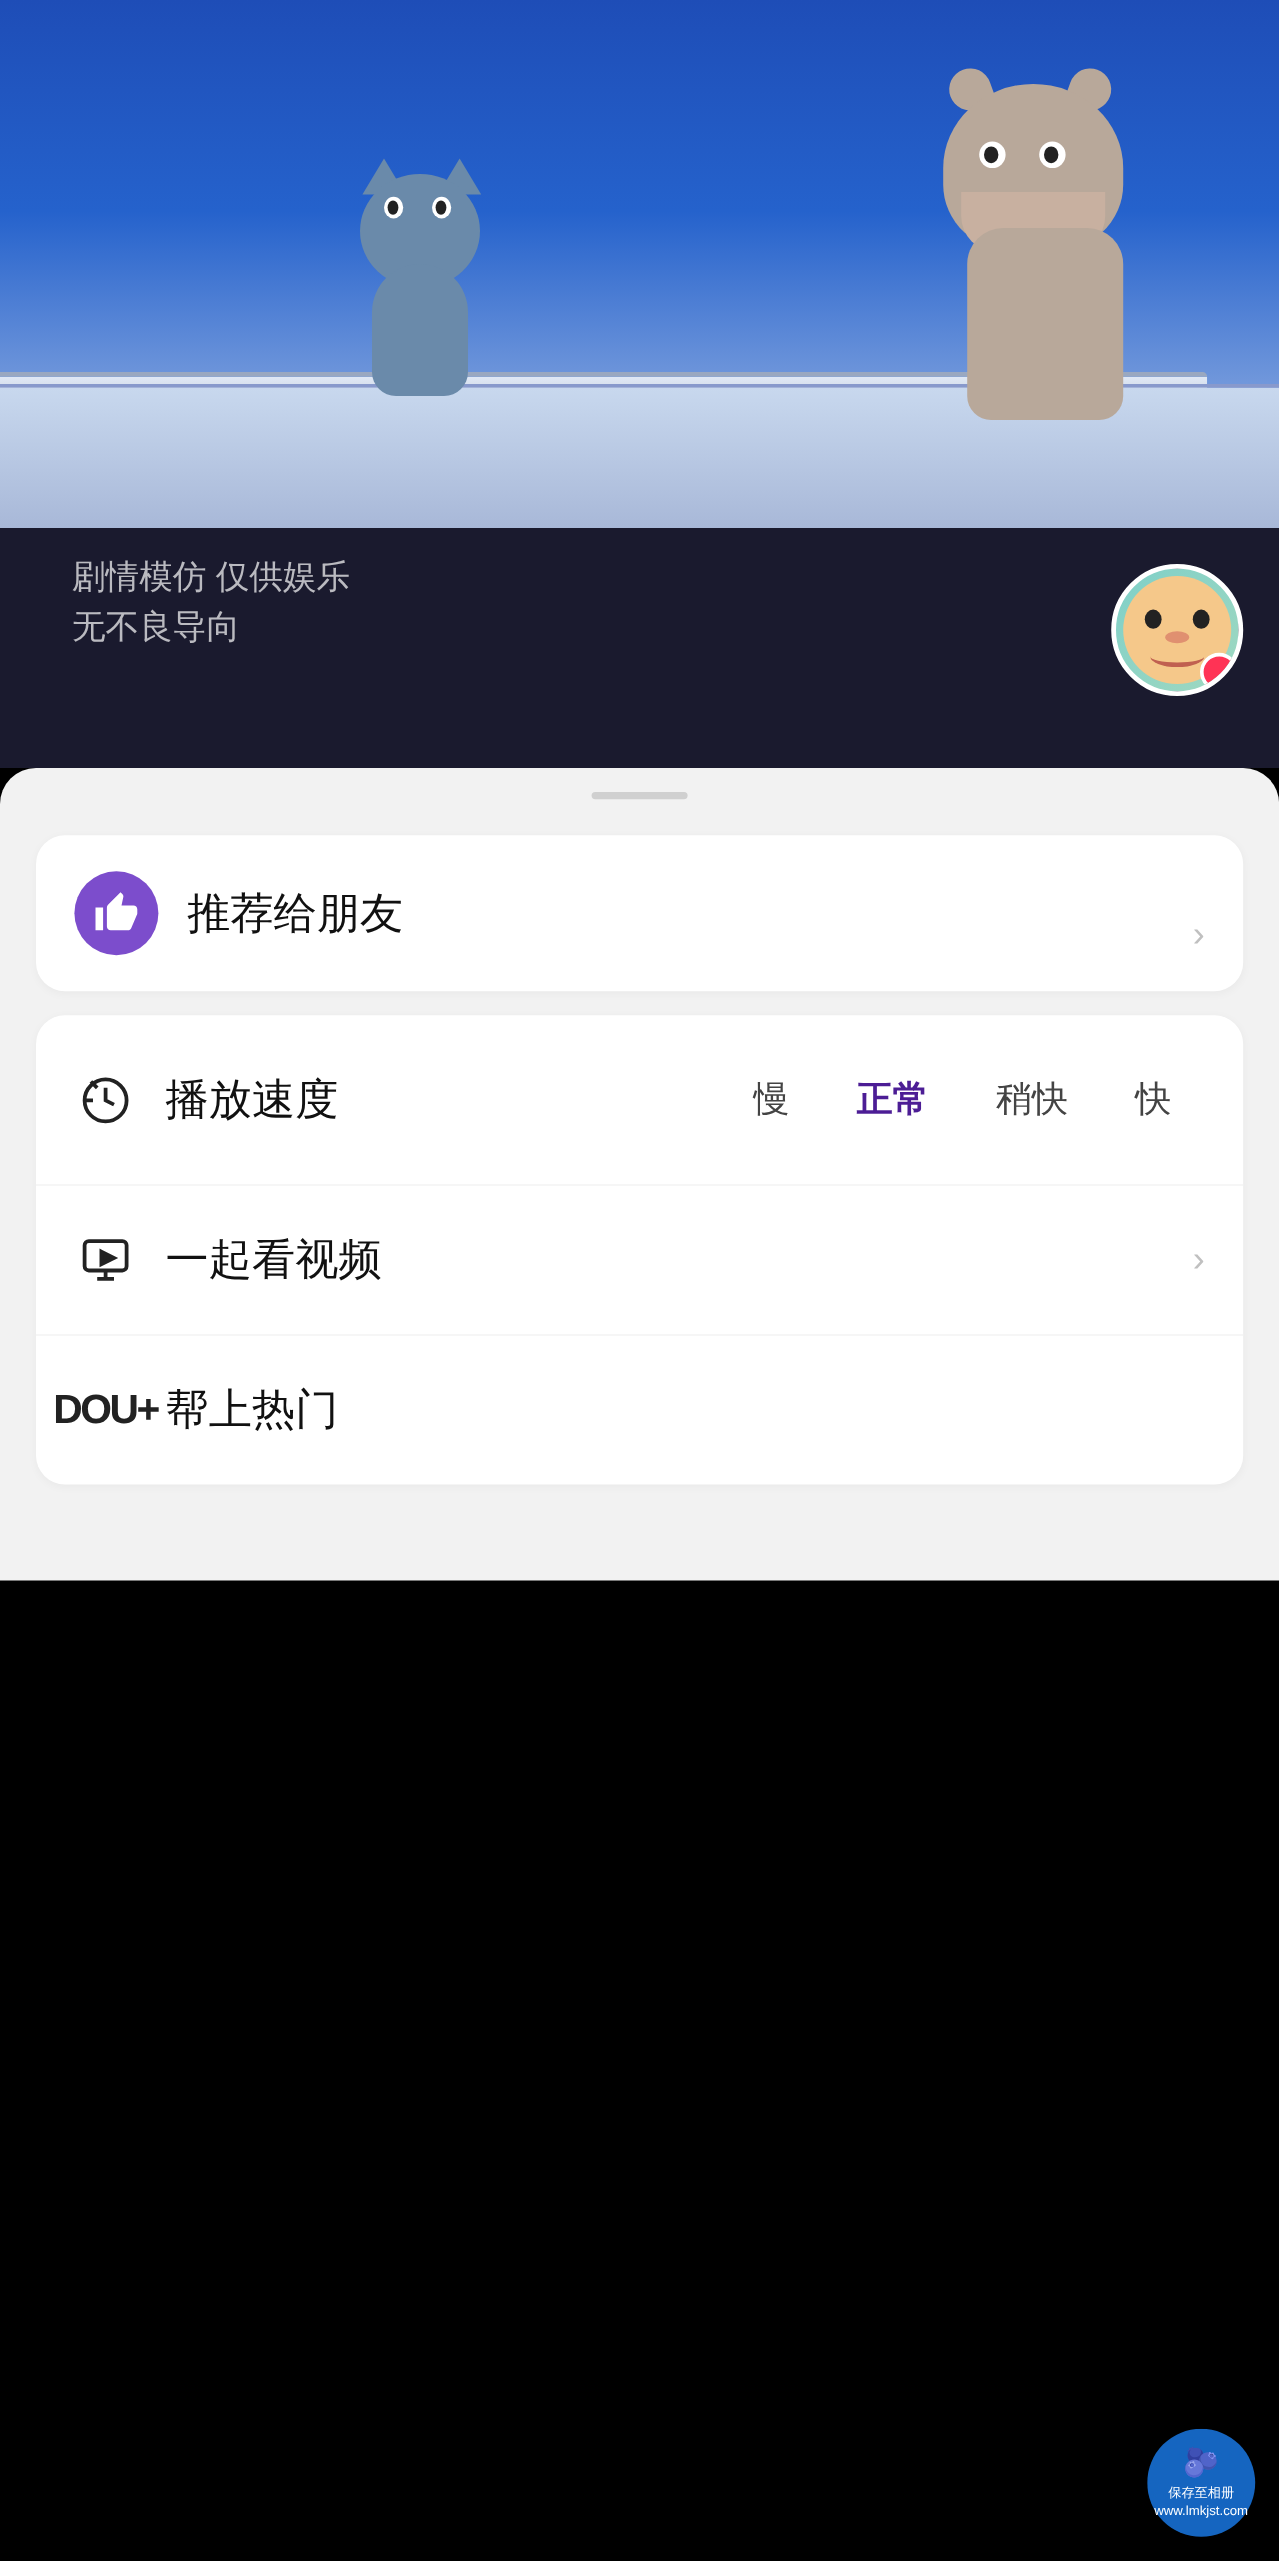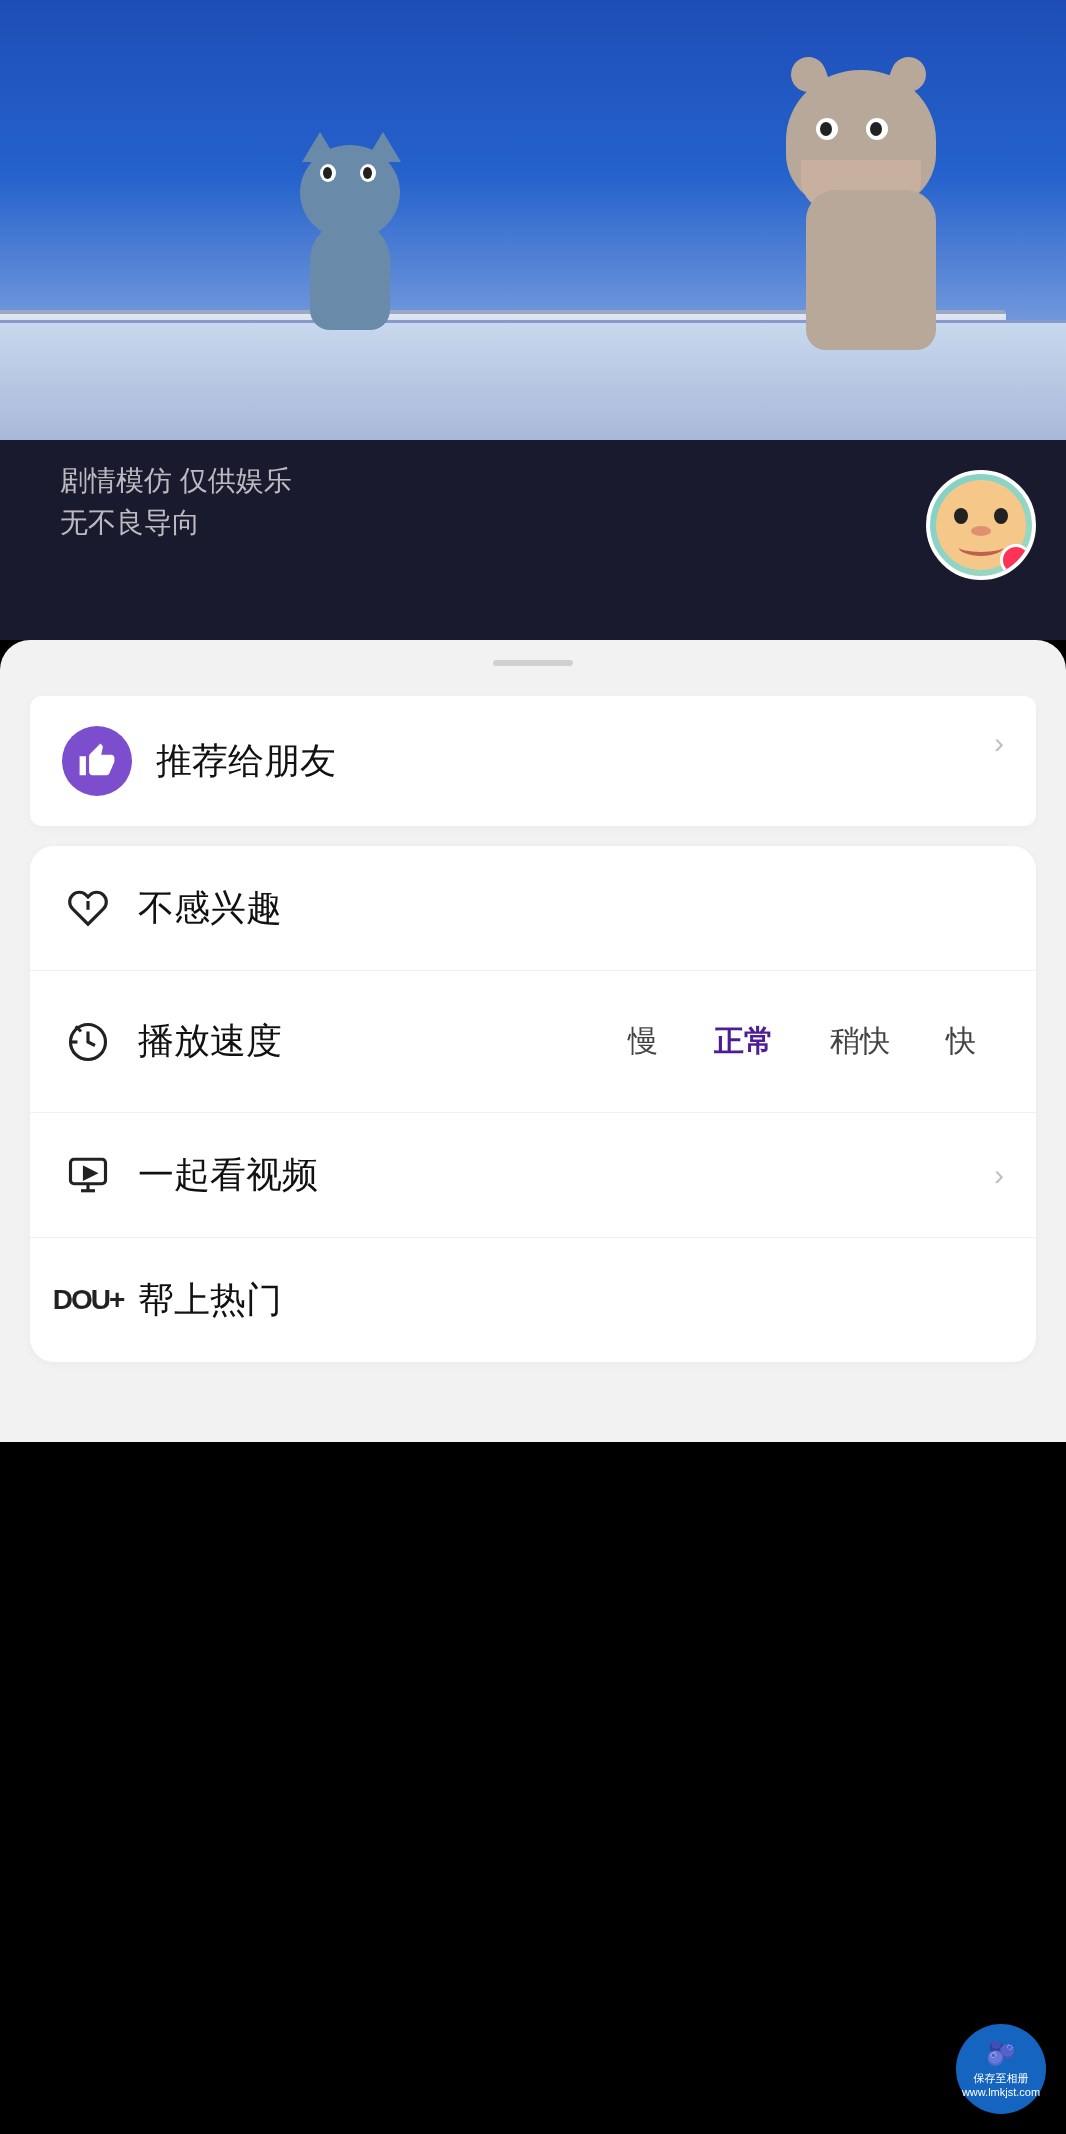--- a/index.html
+++ b/index.html
@@ -351,25 +351,25 @@
       width: 80px;
       height: 6px;
       background: #d0d0d0;
       border-radius: 3px;
       margin: 0 auto 30px auto;
     }
 
     
     .recommend-card {
       background: white;
-      border-radius: 12px;
+      border-radius: 24px;
       margin: 10px 30px 20px 30px;
       padding: 30px 32px;
       display: flex;
-      align-items: flex-start;
+      align-items: flex-end;
       justify-content: space-between;
       box-shadow: 0 2px 8px rgba(0,0,0,0.04);
     }
 
     .recommend-left {
       display: flex;
       align-items: center;
       gap: 24px;
     }
 
@@ -543,29 +543,20 @@
           <path d="M1 21h4V9H1v12zm22-11c0-1.1-.9-2-2-2h-6.31l.95-4.57.03-.32c0-.41-.17-.79-.44-1.06L14.17 1 7.59 7.59C7.22 7.95 7 8.45 7 9v10c0 1.1.9 2 2 2h9c.83 0 1.54-.5 1.84-1.22l3.02-7.05c.09-.23.14-.47.14-.73v-1.91l-.01-.01L23 10z"></path>
         </svg>
       </div>
       <span class="recommend-label">推荐给朋友</span>
     </div>
     <span class="chevron-icon">›</span>
   </div>
 
   <div class="options-card">
 
-    <div class="option-row">
-      <div class="option-icon">
-        <svg width="42" height="42" viewBox="0 0 24 24" fill="none" stroke="#222" stroke-width="1.8">
-          <path d="M20.84 4.61a5.5 5.5 0 0 0-7.78 0L12 5.67l-1.06-1.06a5.5 5.5 0 0 0-7.78 7.78l1.06 1.06L12 21.23l7.78-7.78 1.06-1.06a5.5 5.5 0 0 0 0-7.78z"></path>
-          <line x1="12" y1="8" x2="12" y2="13" stroke="#222" stroke-width="1.8"></line>
-        </svg>
-      </div>
-      <span class="option-label">不感兴趣</span>
-    </div>
 
     <div class="option-row">
       <div class="option-icon">
         <svg width="42" height="42" viewBox="0 0 24 24" fill="none" stroke="#222" stroke-width="1.8">
           <circle cx="12" cy="12" r="10"></circle>
           <polyline points="12 6 12 12 16 14"></polyline>
           <line x1="6" y1="12" x2="2" y2="12"></line>
           <line x1="8" y1="6" x2="5" y2="3"></line>
         </svg>
       </div>
@@ -588,21 +579,21 @@
           <line x1="12" y1="17" x2="12" y2="21"></line>
           <polygon points="10 8 16 11 10 14 10 8" fill="#222"></polygon>
         </svg>
       </div>
       <span class="option-label">一起看视频</span>
       <span class="option-chevron">›</span>
     </div>
 
     <div class="option-row">
       <div class="option-icon">
-        <span style="font-size:28px; font-weight:900; color:#222; letter-spacing:-2px;">DOU+</span>
+        <span style="font-size:34px; font-weight:900; color:#222; letter-spacing:-2px;">DOU+</span>
       </div>
       <span class="option-label">帮上热门</span>
     </div>
 
   </div>
 </div>
 
 <div class="watermark">
   <div style="font-size:24px; margin-bottom:4px;">🫐</div>
   <div class="watermark-text">

